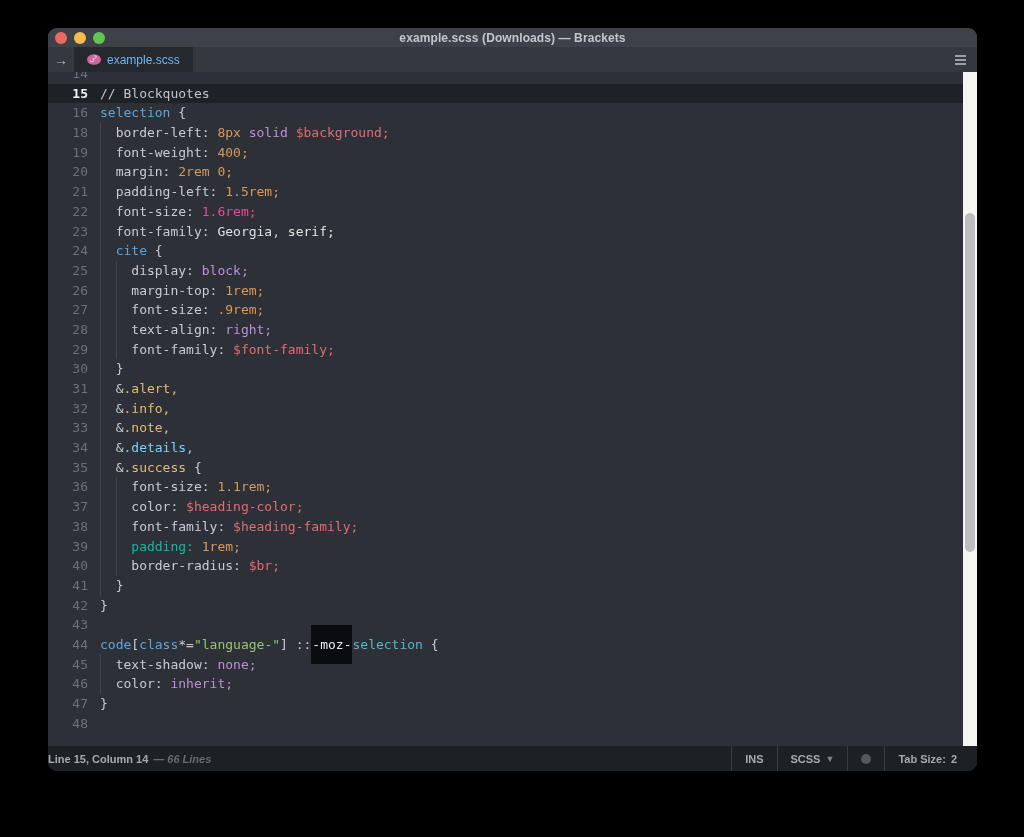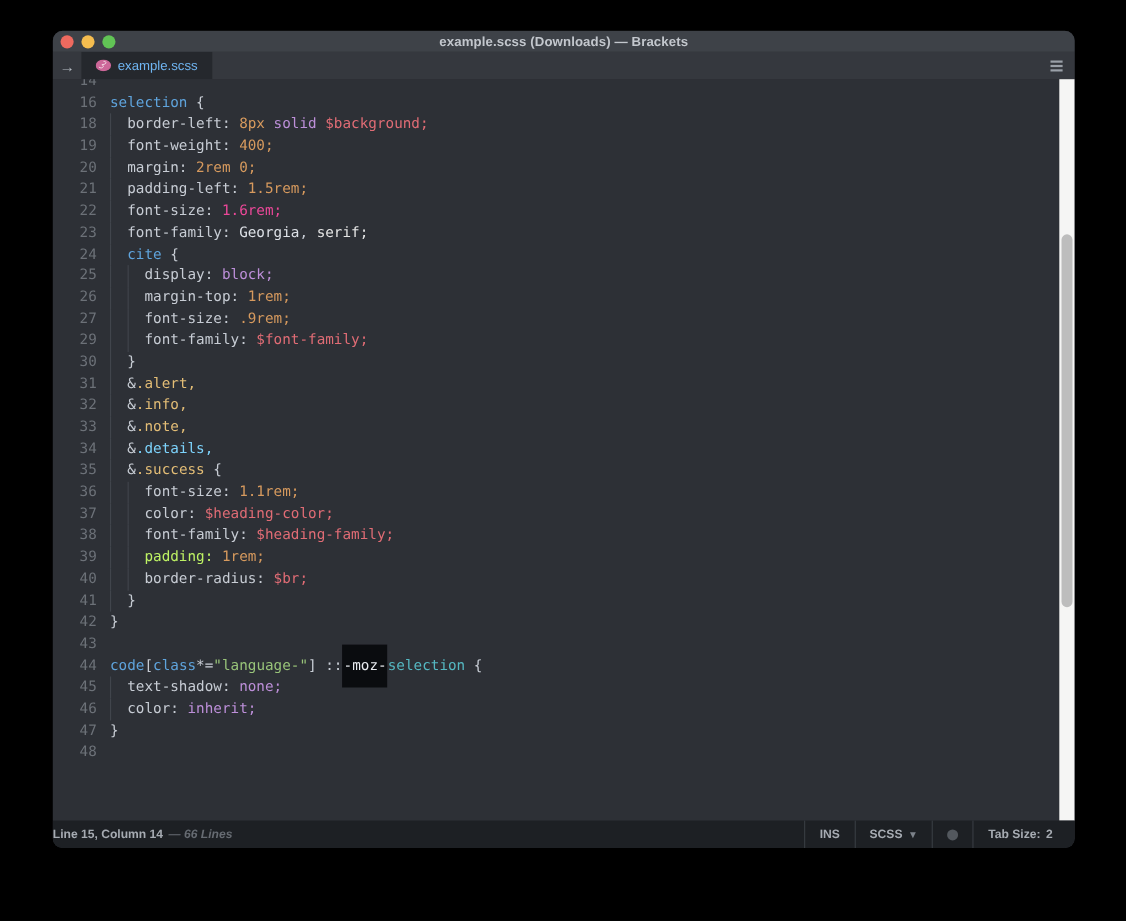--- a/index.html
+++ b/index.html
@@ -88,42 +88,44 @@
           <i></i>
           <i></i>
           <i></i>
         </span>
     </div>
   </div>
 
   <div class="editor">
     <div class="code-scroll">
         <div class="row"><span class="ln">14</span><span class="code"></span></div>
+        <div class="row active"><span class="ln">15</span><span class="code"><span class="tk-c" style="color: rgb(191, 196, 205);">// Blockquotes</span></span></div>
         <div class="row"><span class="ln">16</span><span class="code"><span class="tk-sel" style="color: rgb(95, 164, 221);">selection</span><span class="tk-p" style="color: rgb(199, 204, 212);"> {</span></span></div>
         <div class="row"><span class="ln">18</span><span class="code"><i class="ig" style="left: 0ch;"></i><span class="tk-p" style="color: rgb(199, 204, 212);">  border-left: </span><span class="tk-num" style="color: rgb(215, 154, 94);">8px</span><span class="tk-p" style="color: rgb(199, 204, 212);"> </span><span class="tk-kw" style="color: rgb(189, 143, 217);">solid</span><span class="tk-p" style="color: rgb(199, 204, 212);"> </span><span class="tk-var" style="color: rgb(224, 108, 117);">$background;</span></span></div>
         <div class="row"><span class="ln">19</span><span class="code"><i class="ig" style="left: 0ch;"></i><span class="tk-p" style="color: rgb(199, 204, 212);">  font-weight: </span><span class="tk-num" style="color: rgb(215, 154, 94);">400;</span></span></div>
         <div class="row"><span class="ln">20</span><span class="code"><i class="ig" style="left: 0ch;"></i><span class="tk-p" style="color: rgb(199, 204, 212);">  margin: </span><span class="tk-num" style="color: rgb(215, 154, 94);">2rem</span><span class="tk-p" style="color: rgb(199, 204, 212);"> </span><span class="tk-num" style="color: rgb(215, 154, 94);">0;</span></span></div>
         <div class="row"><span class="ln">21</span><span class="code"><i class="ig" style="left: 0ch;"></i><span class="tk-p" style="color: rgb(199, 204, 212);">  padding-left: </span><span class="tk-num" style="color: rgb(215, 154, 94);">1.5rem;</span></span></div>
         <div class="row"><span class="ln">22</span><span class="code"><i class="ig" style="left: 0ch;"></i><span class="tk-p" style="color: rgb(199, 204, 212);">  font-size: </span><span class="tk-num" style="color: #ec4899;">1.6rem;</span></span></div>
         <div class="row"><span class="ln">23</span><span class="code"><i class="ig" style="left: 0ch;"></i><span class="tk-p" style="color: rgb(199, 204, 212);">  font-family: </span><span class="tk-w" style="color: rgb(221, 225, 231);">Georgia</span><span class="tk-p" style="color: rgb(199, 204, 212);">, </span><span class="tk-kw" style="color: #e5e5e5;">serif;</span></span></div>
         <div class="row"><span class="ln">24</span><span class="code"><i class="ig" style="left: 0ch;"></i><span class="tk-p" style="color: rgb(199, 204, 212);">  </span><span class="tk-sel" style="color: rgb(95, 164, 221);">cite</span><span class="tk-p" style="color: rgb(199, 204, 212);"> {</span></span></div>
         <div class="row"><span class="ln">25</span><span class="code"><i class="ig" style="left: 0ch;"></i><i class="ig" style="left: 2ch;"></i><span class="tk-p" style="color: rgb(199, 204, 212);">    display: </span><span class="tk-kw" style="color: rgb(189, 143, 217);">block;</span></span></div>
         <div class="row"><span class="ln">26</span><span class="code"><i class="ig" style="left: 0ch;"></i><i class="ig" style="left: 2ch;"></i><span class="tk-p" style="color: rgb(199, 204, 212);">    margin-top: </span><span class="tk-num" style="color: rgb(215, 154, 94);">1rem;</span></span></div>
         <div class="row"><span class="ln">27</span><span class="code"><i class="ig" style="left: 0ch;"></i><i class="ig" style="left: 2ch;"></i><span class="tk-p" style="color: rgb(199, 204, 212);">    font-size: </span><span class="tk-num" style="color: rgb(215, 154, 94);">.9rem;</span></span></div>
+        <div class="row"><span class="ln">28</span><span class="code"><i class="ig" style="left: 0ch;"></i><i class="ig" style="left: 2ch;"></i><span class="tk-p" style="color: rgb(199, 204, 212);">    text-align: </span><span class="tk-kw" style="color: rgb(189, 143, 217);">right;</span></span></div>
         <div class="row"><span class="ln">29</span><span class="code"><i class="ig" style="left: 0ch;"></i><i class="ig" style="left: 2ch;"></i><span class="tk-p" style="color: rgb(199, 204, 212);">    font-family: </span><span class="tk-var" style="color: rgb(224, 108, 117);">$font-family;</span></span></div>
         <div class="row"><span class="ln">30</span><span class="code"><i class="ig" style="left: 0ch;"></i><span class="tk-p" style="color: rgb(199, 204, 212);">  }</span></span></div>
         <div class="row"><span class="ln">31</span><span class="code"><i class="ig" style="left: 0ch;"></i><span class="tk-p" style="color: rgb(199, 204, 212);">  &amp;</span><span class="tk-cls" style="color: rgb(227, 189, 118);">.alert,</span></span></div>
         <div class="row"><span class="ln">32</span><span class="code"><i class="ig" style="left: 0ch;"></i><span class="tk-p" style="color: rgb(199, 204, 212);">  &amp;</span><span class="tk-cls" style="color: rgb(227, 189, 118);">.info,</span></span></div>
         <div class="row"><span class="ln">33</span><span class="code"><i class="ig" style="left: 0ch;"></i><span class="tk-p" style="color: rgb(199, 204, 212);">  &amp;</span><span class="tk-cls" style="color: rgb(227, 189, 118);">.note,</span></span></div>
         <div class="row"><span class="ln">34</span><span class="code"><i class="ig" style="left: 0ch;"></i><span class="tk-p" style="color: rgb(199, 204, 212);">  &amp;</span><span class="tk-cls" style="color: #7dd3fc;">.details,</span></span></div>
         <div class="row"><span class="ln">35</span><span class="code"><i class="ig" style="left: 0ch;"></i><span class="tk-p" style="color: rgb(199, 204, 212);">  &amp;</span><span class="tk-cls" style="color: rgb(227, 189, 118);">.success</span><span class="tk-p" style="color: rgb(199, 204, 212);"> {</span></span></div>
         <div class="row"><span class="ln">36</span><span class="code"><i class="ig" style="left: 0ch;"></i><i class="ig" style="left: 2ch;"></i><span class="tk-p" style="color: rgb(199, 204, 212);">    font-size: </span><span class="tk-num" style="color: rgb(215, 154, 94);">1.1rem;</span></span></div>
         <div class="row"><span class="ln">37</span><span class="code"><i class="ig" style="left: 0ch;"></i><i class="ig" style="left: 2ch;"></i><span class="tk-p" style="color: rgb(199, 204, 212);">    color: </span><span class="tk-var" style="color: rgb(224, 108, 117);">$heading-color;</span></span></div>
         <div class="row"><span class="ln">38</span><span class="code"><i class="ig" style="left: 0ch;"></i><i class="ig" style="left: 2ch;"></i><span class="tk-p" style="color: rgb(199, 204, 212);">    font-family: </span><span class="tk-var" style="color: rgb(224, 108, 117);">$heading-family;</span></span></div>
-        <div class="row"><span class="ln">39</span><span class="code"><i class="ig" style="left: 0ch;"></i><i class="ig" style="left: 2ch;"></i><span class="tk-p" style="color: #bef264;">    padding: </span><span class="tk-num" style="color: rgb(215, 154, 94);">1rem;</span></span></div>
+        <div class="row"><span class="ln">39</span><span class="code"><i class="ig" style="left: 0ch;"></i><i class="ig" style="left: 2ch;"></i><span class="tk-p" style="color: #14b8a6;">    padding: </span><span class="tk-num" style="color: rgb(215, 154, 94);">1rem;</span></span></div>
         <div class="row"><span class="ln">40</span><span class="code"><i class="ig" style="left: 0ch;"></i><i class="ig" style="left: 2ch;"></i><span class="tk-p" style="color: rgb(199, 204, 212);">    border-radius: </span><span class="tk-var" style="color: rgb(224, 108, 117);">$br;</span></span></div>
         <div class="row"><span class="ln">41</span><span class="code"><i class="ig" style="left: 0ch;"></i><span class="tk-p" style="color: rgb(199, 204, 212);">  }</span></span></div>
         <div class="row"><span class="ln">42</span><span class="code"><span class="tk-p" style="color: rgb(199, 204, 212);">}</span></span></div>
         <div class="row"><span class="ln">43</span><span class="code"></span></div>
         <div class="row"><span class="ln">44</span><span class="code"><span class="tk-sel" style="color: rgb(95, 164, 221);">code</span><span class="tk-p" style="color: rgb(199, 204, 212);">[</span><span class="tk-sel" style="color: rgb(95, 164, 221);">class</span><span class="tk-p" style="color: rgb(199, 204, 212);">*=</span><span class="tk-str" style="color: rgb(152, 195, 121);">"language-"</span><span class="tk-p" style="color: rgb(199, 204, 212);">] ::</span><span class="tk-hl" style="color: rgb(232, 235, 239); background: rgb(10, 12, 15);">-moz-</span><span class="tk-cyan" style="color: rgb(85, 184, 194);">selection</span><span class="tk-p" style="color: rgb(199, 204, 212);"> {</span></span></div>
         <div class="row"><span class="ln">45</span><span class="code"><i class="ig" style="left: 0ch;"></i><span class="tk-p" style="color: rgb(199, 204, 212);">  text-shadow: </span><span class="tk-kw" style="color: rgb(189, 143, 217);">none;</span></span></div>
         <div class="row"><span class="ln">46</span><span class="code"><i class="ig" style="left: 0ch;"></i><span class="tk-p" style="color: rgb(199, 204, 212);">  color: </span><span class="tk-kw" style="color: rgb(189, 143, 217);">inherit;</span></span></div>
         <div class="row"><span class="ln">47</span><span class="code"><span class="tk-p" style="color: rgb(199, 204, 212);">}</span></span></div>
         <div class="row"><span class="ln">48</span><span class="code"></span></div>
       </div>

